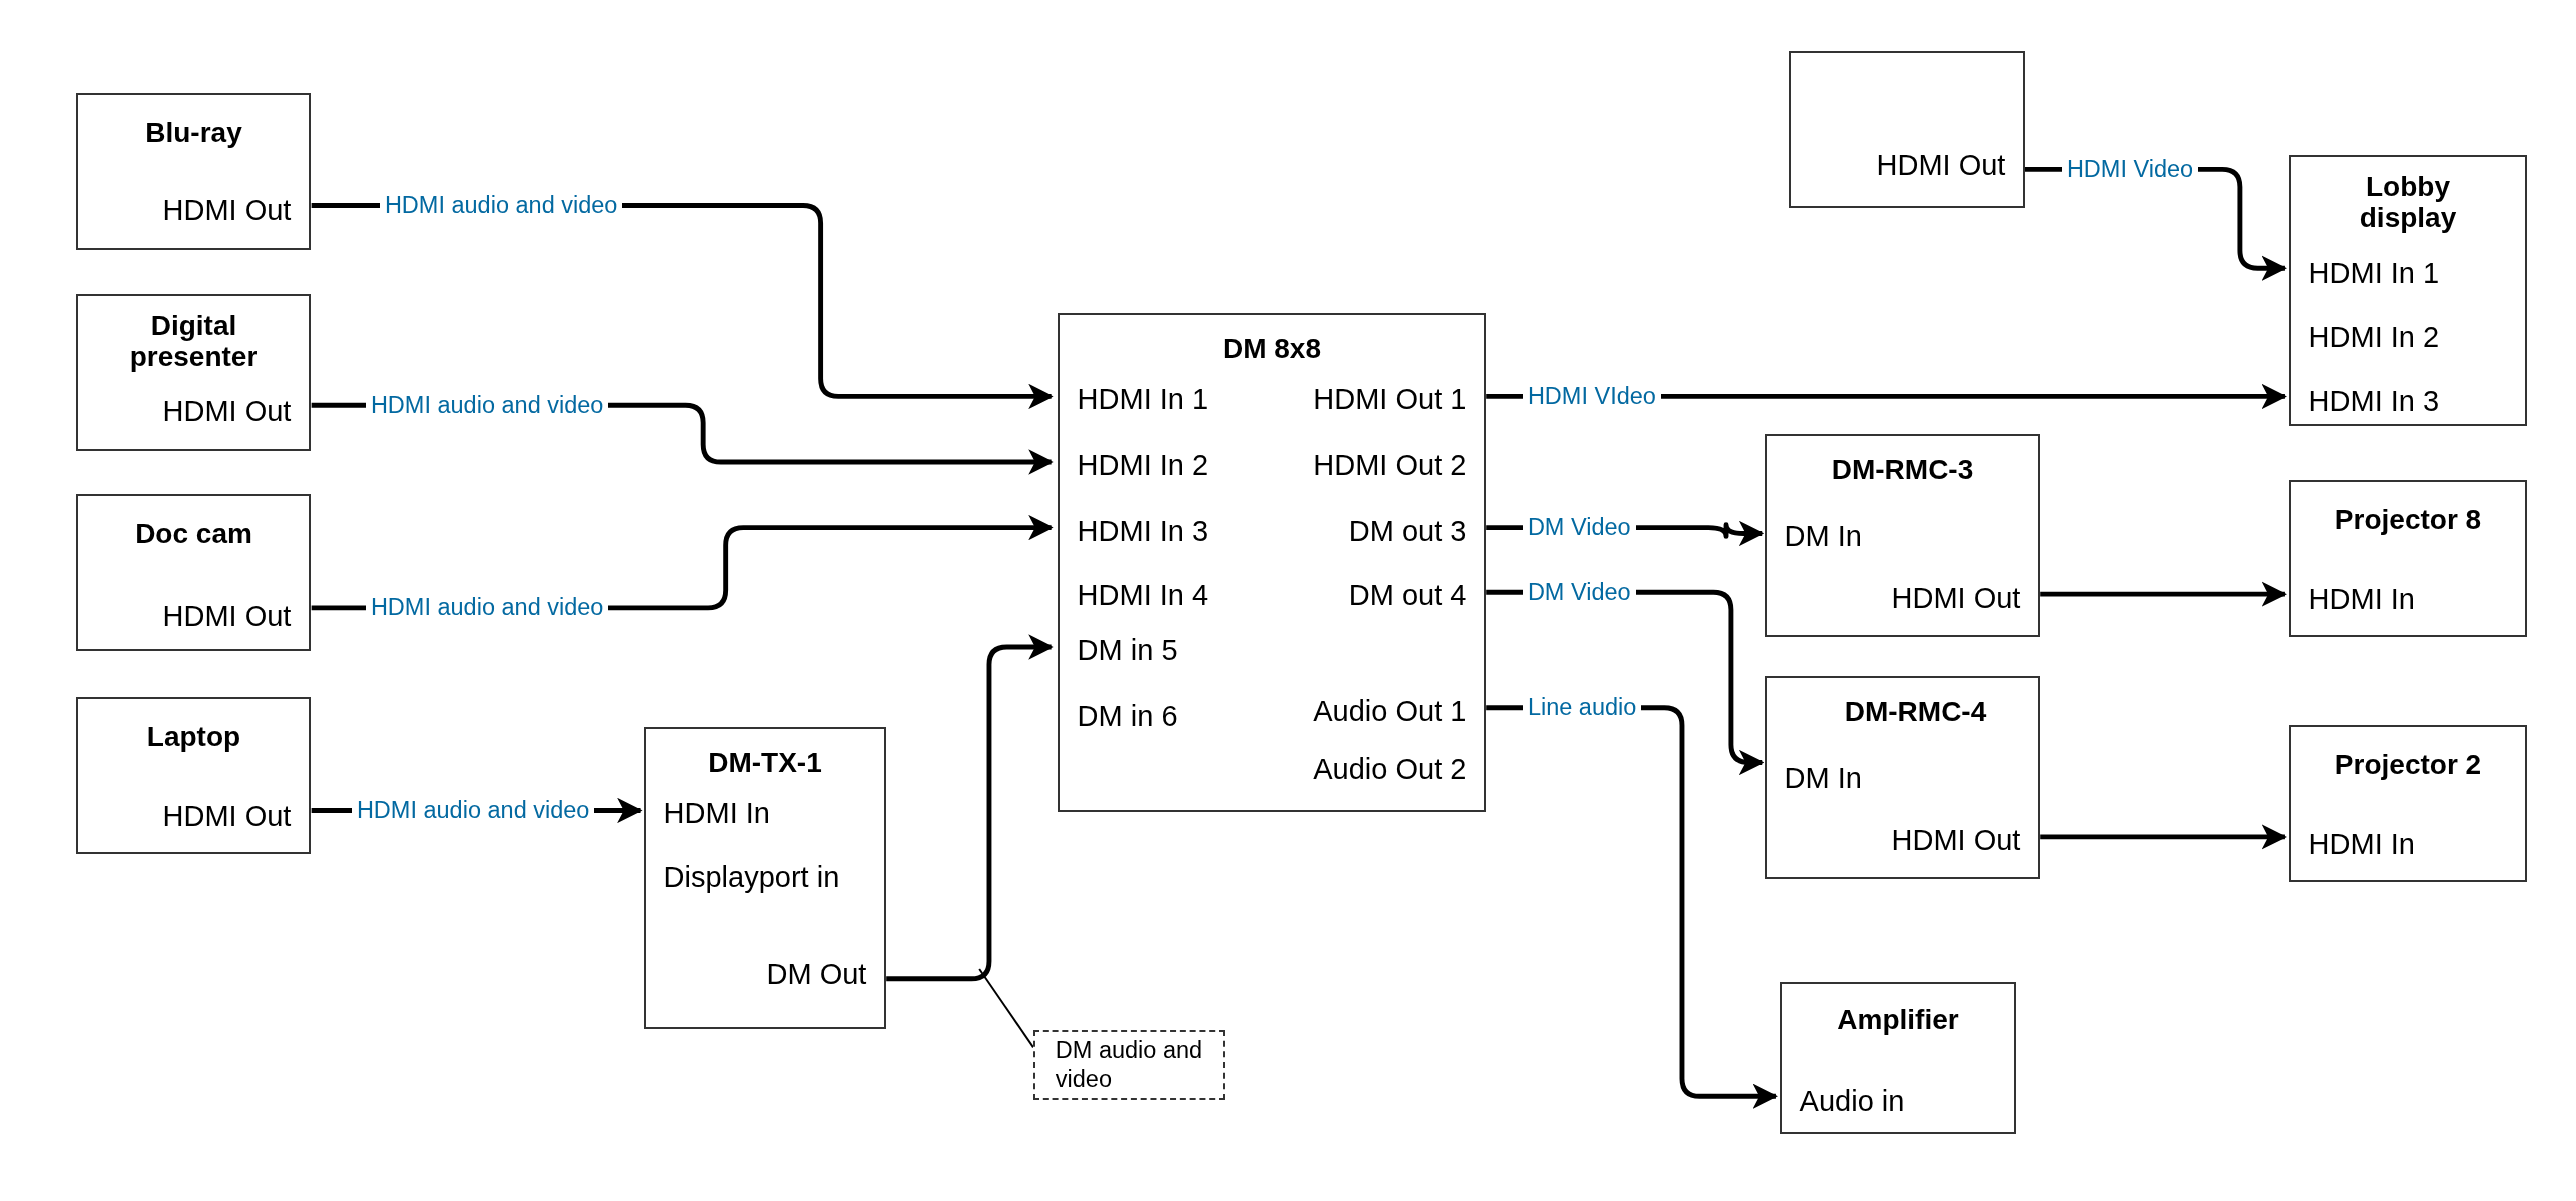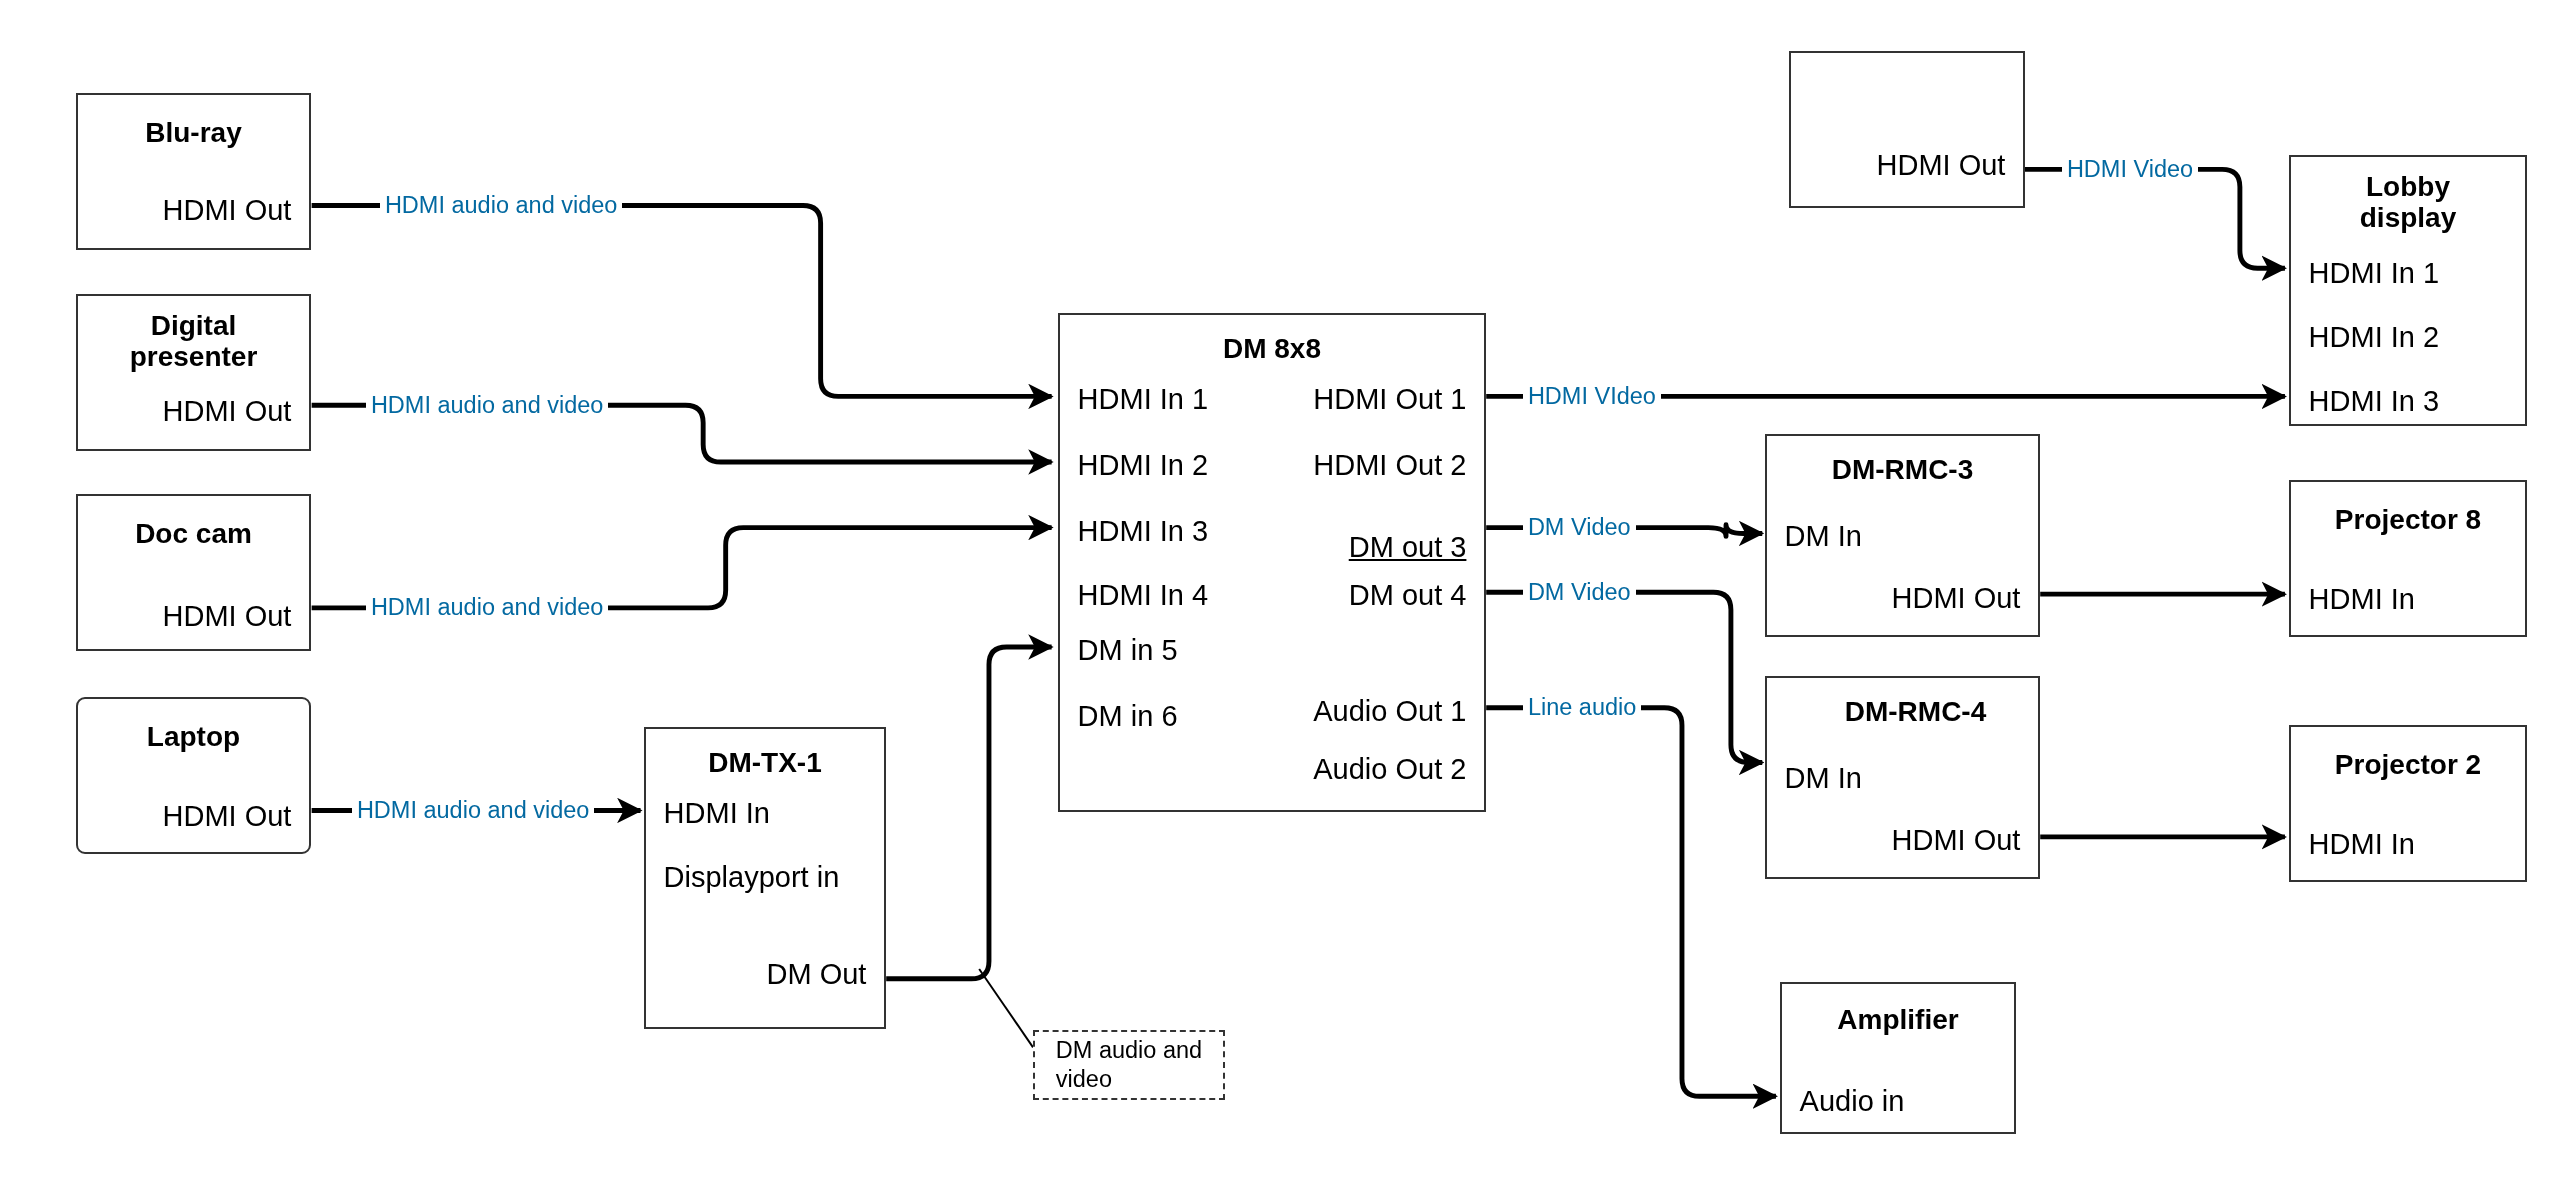--- a/index.html
+++ b/index.html
@@ -170,21 +170,21 @@
       <span>presenter</span>
     </div>
     <div class="port right" style="top:101px;">HDMI Out</div>
   </div>
 
   <div class="node" style="left:76px; top:494px; width:235px; height:157px;">
     <div class="node-title" style="top:21.5px;">Doc cam</div>
     <div class="port right" style="top:106px;">HDMI Out</div>
   </div>
 
-  <div class="node" style="left:76px; top:697px; width:235px; height:157px;border-radius:9px;">
+  <div class="node" style="left:76px; top:697px; width:235px; height:157px;">
     <div class="node-title" style="top:21.5px;">Laptop</div>
     <div class="port right" style="top:103px;">HDMI Out</div>
   </div>
 
   <div class="node" style="left:644px; top:727px; width:242px; height:302px;">
     <div class="node-title" style="top:17.6px;">DM-TX-1</div>
     <div class="port left" style="top:70px;">HDMI In</div>
     <div class="port left" style="top:134px;">Displayport in</div>
     <div class="port right" style="top:231px;">DM Out</div>
   </div>
@@ -194,21 +194,21 @@
 
     <div class="port left" style="top:70px;">HDMI In 1</div>
     <div class="port left" style="top:136px;">HDMI In 2</div>
     <div class="port left" style="top:202px;">HDMI In 3</div>
     <div class="port left" style="top:266px;">HDMI In 4</div>
     <div class="port left" style="top:321px;">DM in 5</div>
     <div class="port left" style="top:387px;">DM in 6</div>
 
     <div class="port right" style="top:70px;">HDMI Out 1</div>
     <div class="port right" style="top:136px;">HDMI Out 2</div>
-    <div class="port right" style="top:218px;text-decoration:underline;">DM out 3</div>
+    <div class="port right" style="top:202px;">DM out 3</div>
     <div class="port right" style="top:266px;">DM out 4</div>
     <div class="port right" style="top:382px;">Audio Out 1</div>
     <div class="port right" style="top:440px;">Audio Out 2</div>
   </div>
 
   <div class="node" style="left:1789px; top:51px; width:236px; height:157px;">
     <div class="port right" style="top:98px;">HDMI Out</div>
   </div>
 
   <div class="node" style="left:2289px; top:155px; width:238px; height:271px;">

